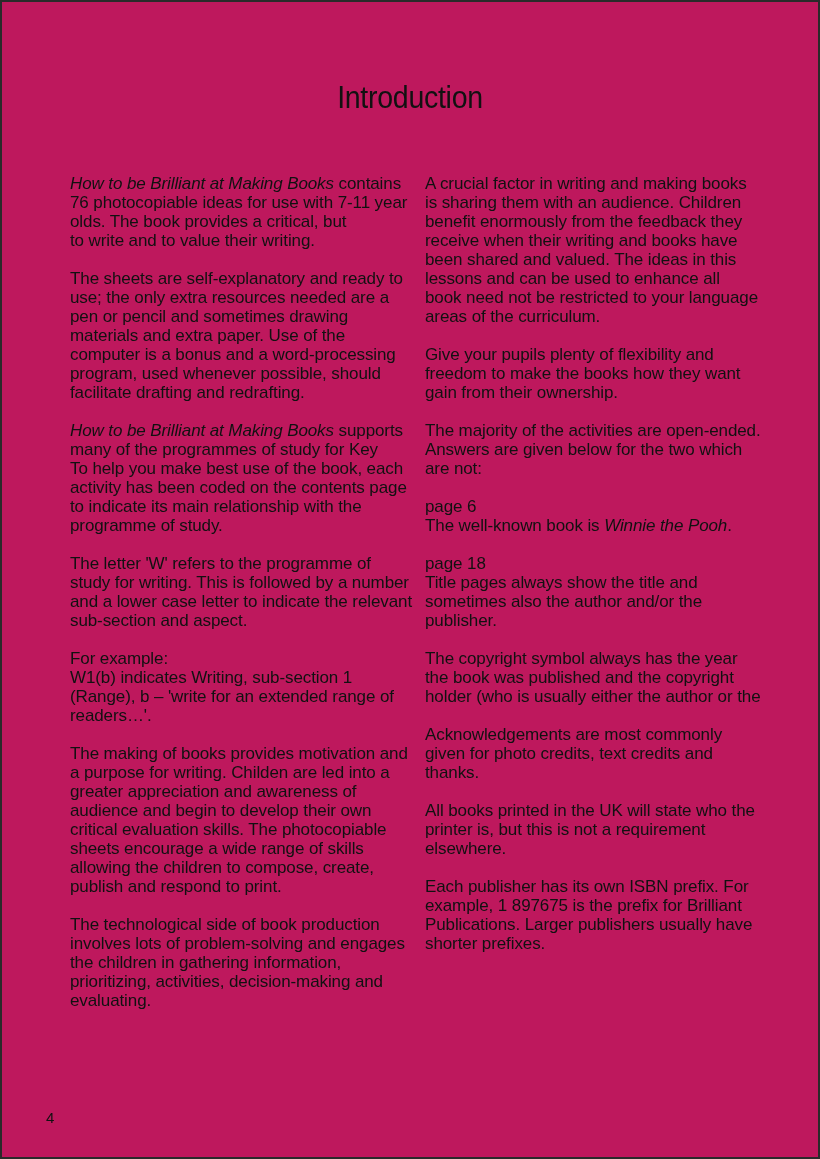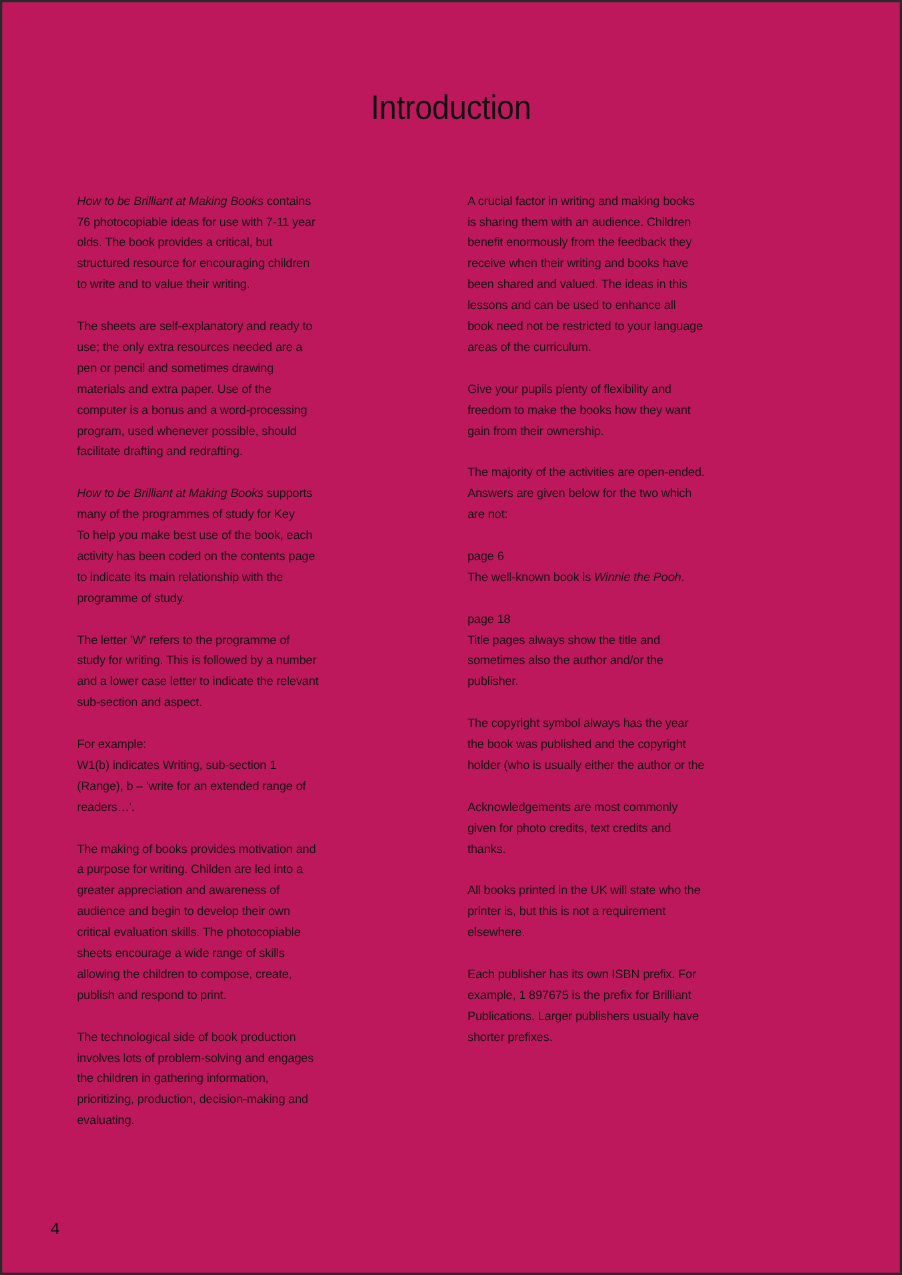--- a/index.html
+++ b/index.html
@@ -19,21 +19,21 @@
       font-size: 31px;
       font-weight: normal;
       letter-spacing: -0.3px;
       margin: 0;
       transform: scaleX(0.92);
     }
     .col {
       position: absolute;
       top: 172px;
       width: 345px;
-      font-size: 11px;
+      font-size: 17px;
       line-height: 19px;
       letter-spacing: -0.1px;
     }
     .col.left { left: 68px; }
     .col.right { left: 423px; }
     .col p { margin: 0 0 19px 0; }
     .col .line { display: block; white-space: nowrap; }
     .col em { font-style: italic; }
     .page-number {
       position: absolute;
@@ -45,21 +45,20 @@
 <body>
 
 <div class="page">
   <h1 class="title">Introduction</h1>
 
   <div class="col left">
     <p>
       <span class="line"><em>How to be Brilliant at Making Books</em><span> contains</span></span>
       <span class="line">76 photocopiable ideas for use with 7-11 year</span>
       <span class="line">olds. The book provides a critical, but</span>
-      <span class="line">structured resource for encouraging children</span>
       <span class="line">to write and to value their writing.</span>
     </p>
     <p>
       <span class="line">The sheets are self-explanatory and ready to</span>
       <span class="line">use; the only extra resources needed are a</span>
       <span class="line">pen or pencil and sometimes drawing</span>
       <span class="line">materials and extra paper. Use of the</span>
       <span class="line">computer is a bonus and a word-processing</span>
       <span class="line">program, used whenever possible, should</span>
       <span class="line">facilitate drafting and redrafting.</span>
@@ -91,21 +90,21 @@
       <span class="line">audience and begin to develop their own</span>
       <span class="line">critical evaluation skills. The photocopiable</span>
       <span class="line">sheets encourage a wide range of skills</span>
       <span class="line">allowing the children to compose, create,</span>
       <span class="line">publish and respond to print.</span>
     </p>
     <p>
       <span class="line">The technological side of book production</span>
       <span class="line">involves lots of problem-solving and engages</span>
       <span class="line">the children in gathering information,</span>
-      <span class="line">prioritizing, production, decision-making and</span>
+      <span class="line">prioritizing, activities, decision-making and</span>
       <span class="line">evaluating.</span>
     </p>
   </div>
 
   <div class="col right">
     <p>
       <span class="line">A crucial factor in writing and making books</span>
       <span class="line">is sharing them with an audience. Children</span>
       <span class="line">benefit enormously from the feedback they</span>
       <span class="line">receive when their writing and books have</span>

